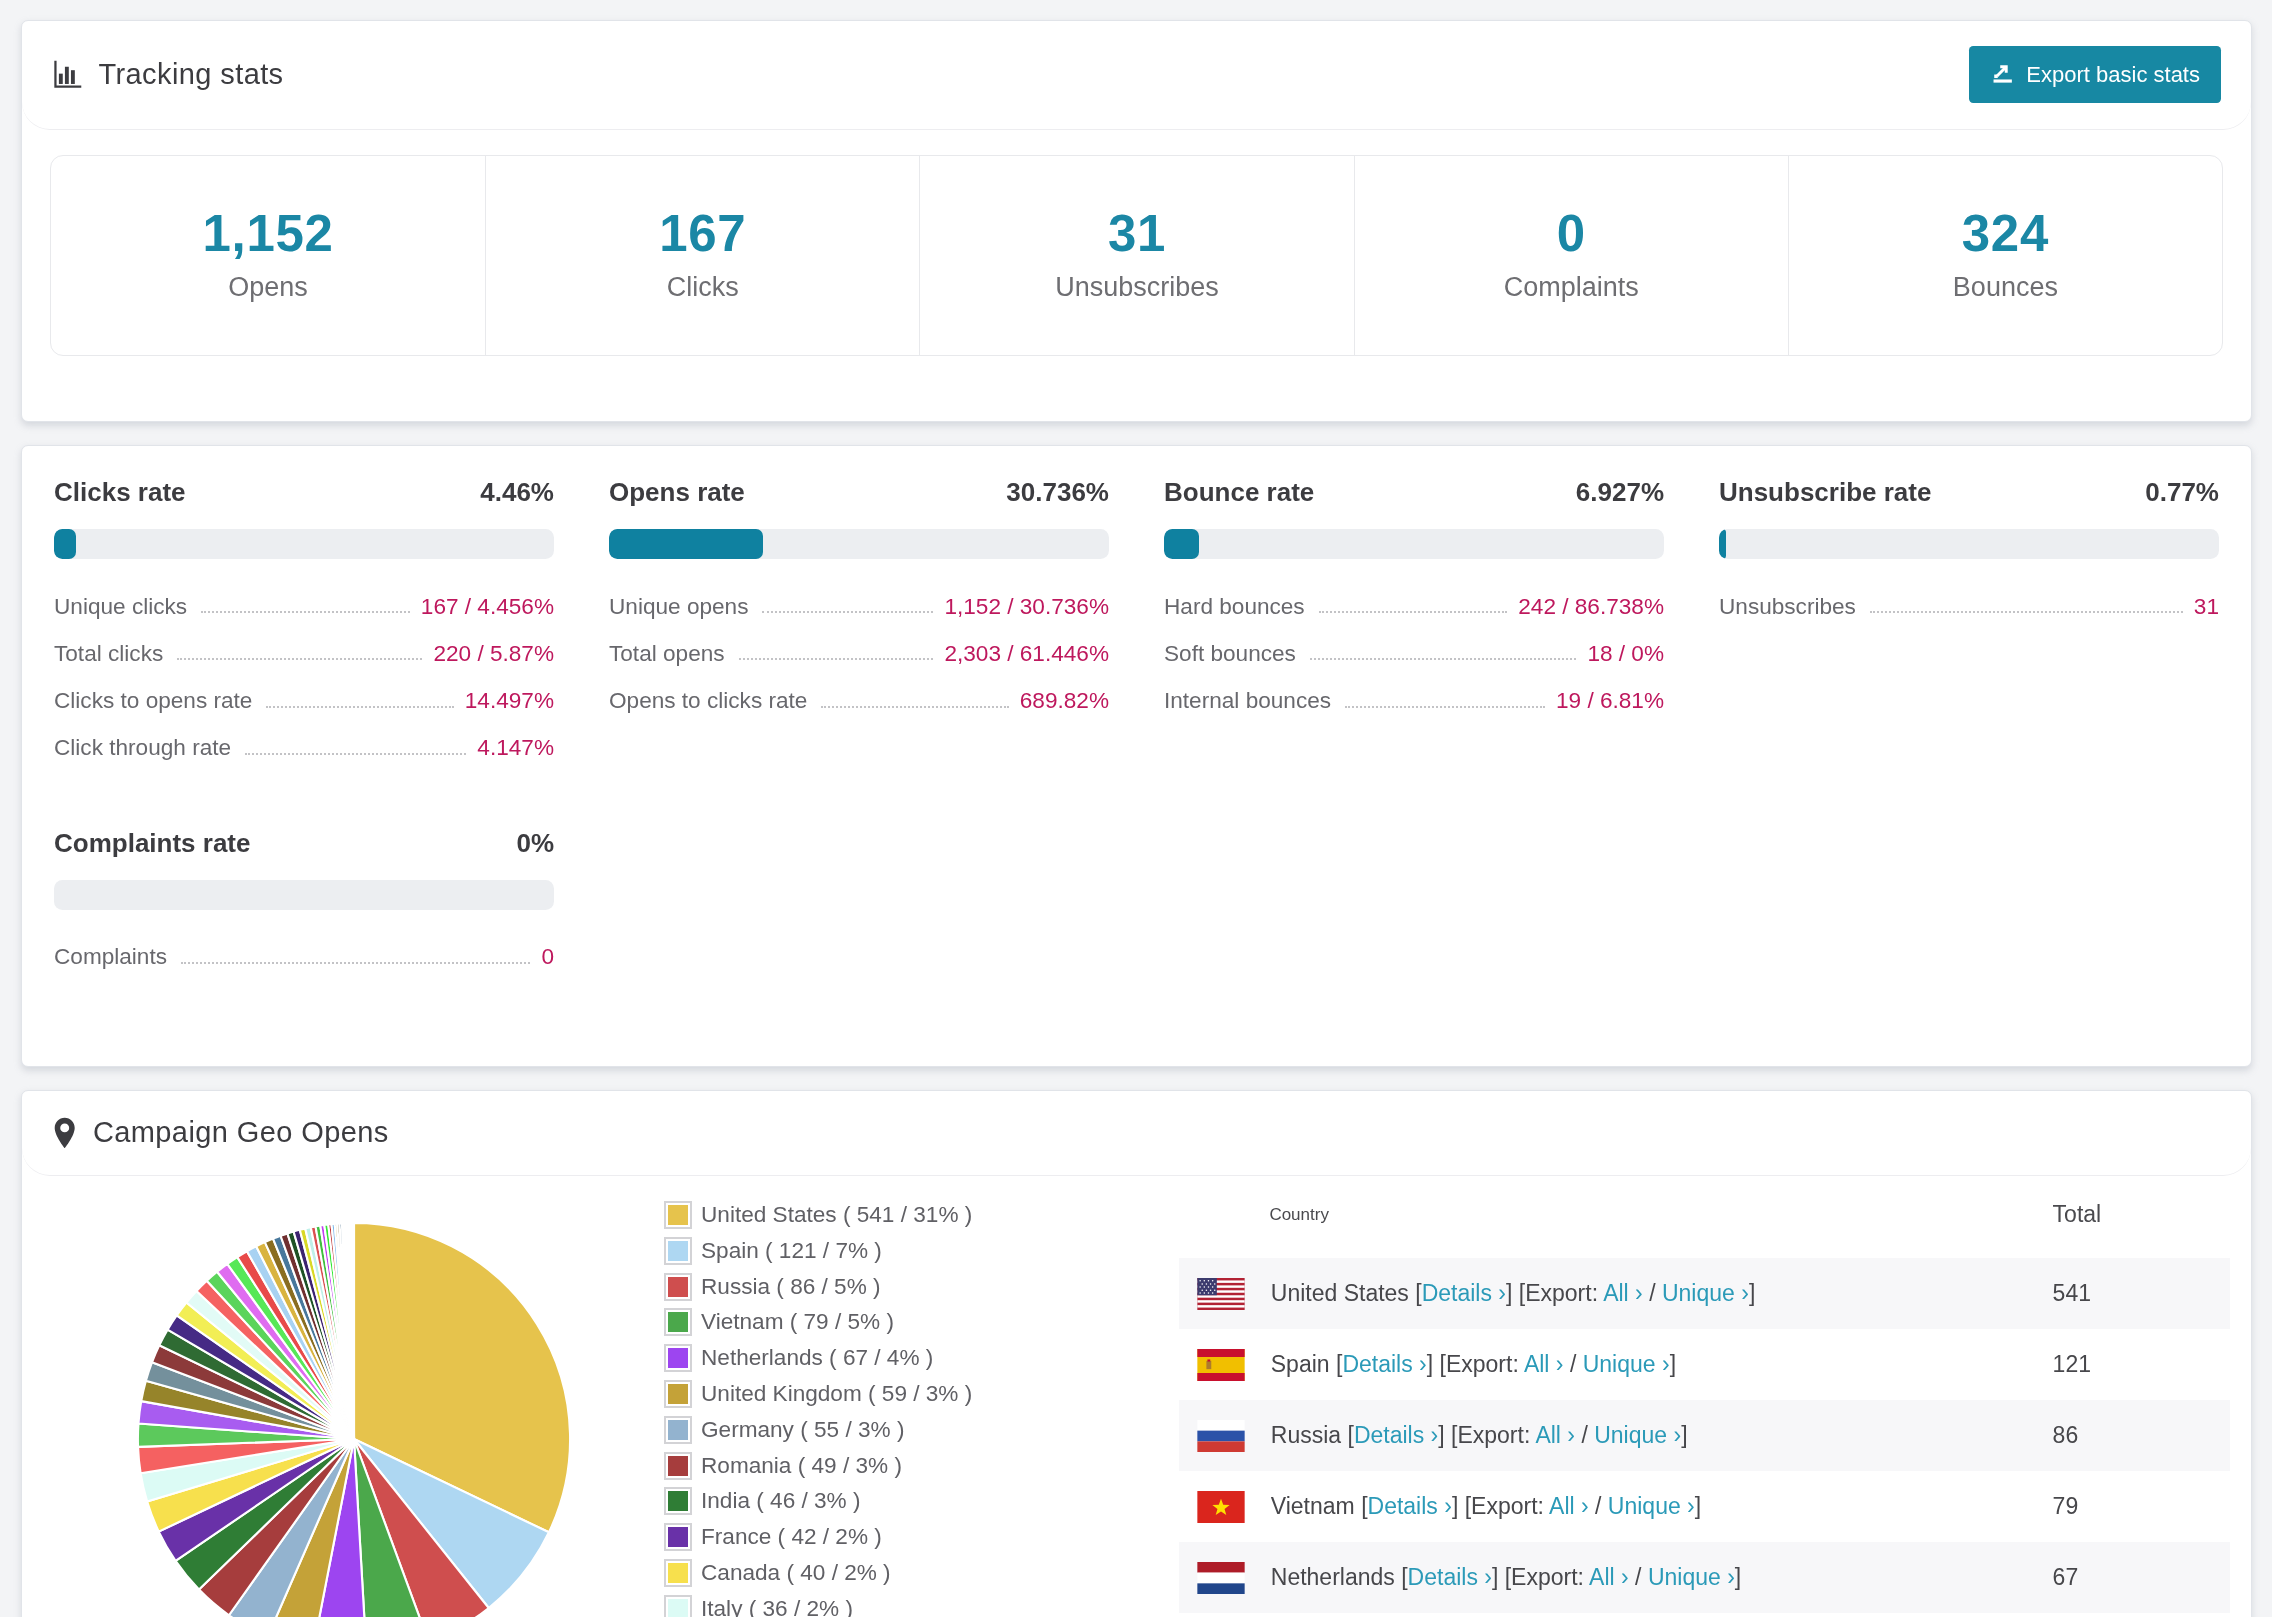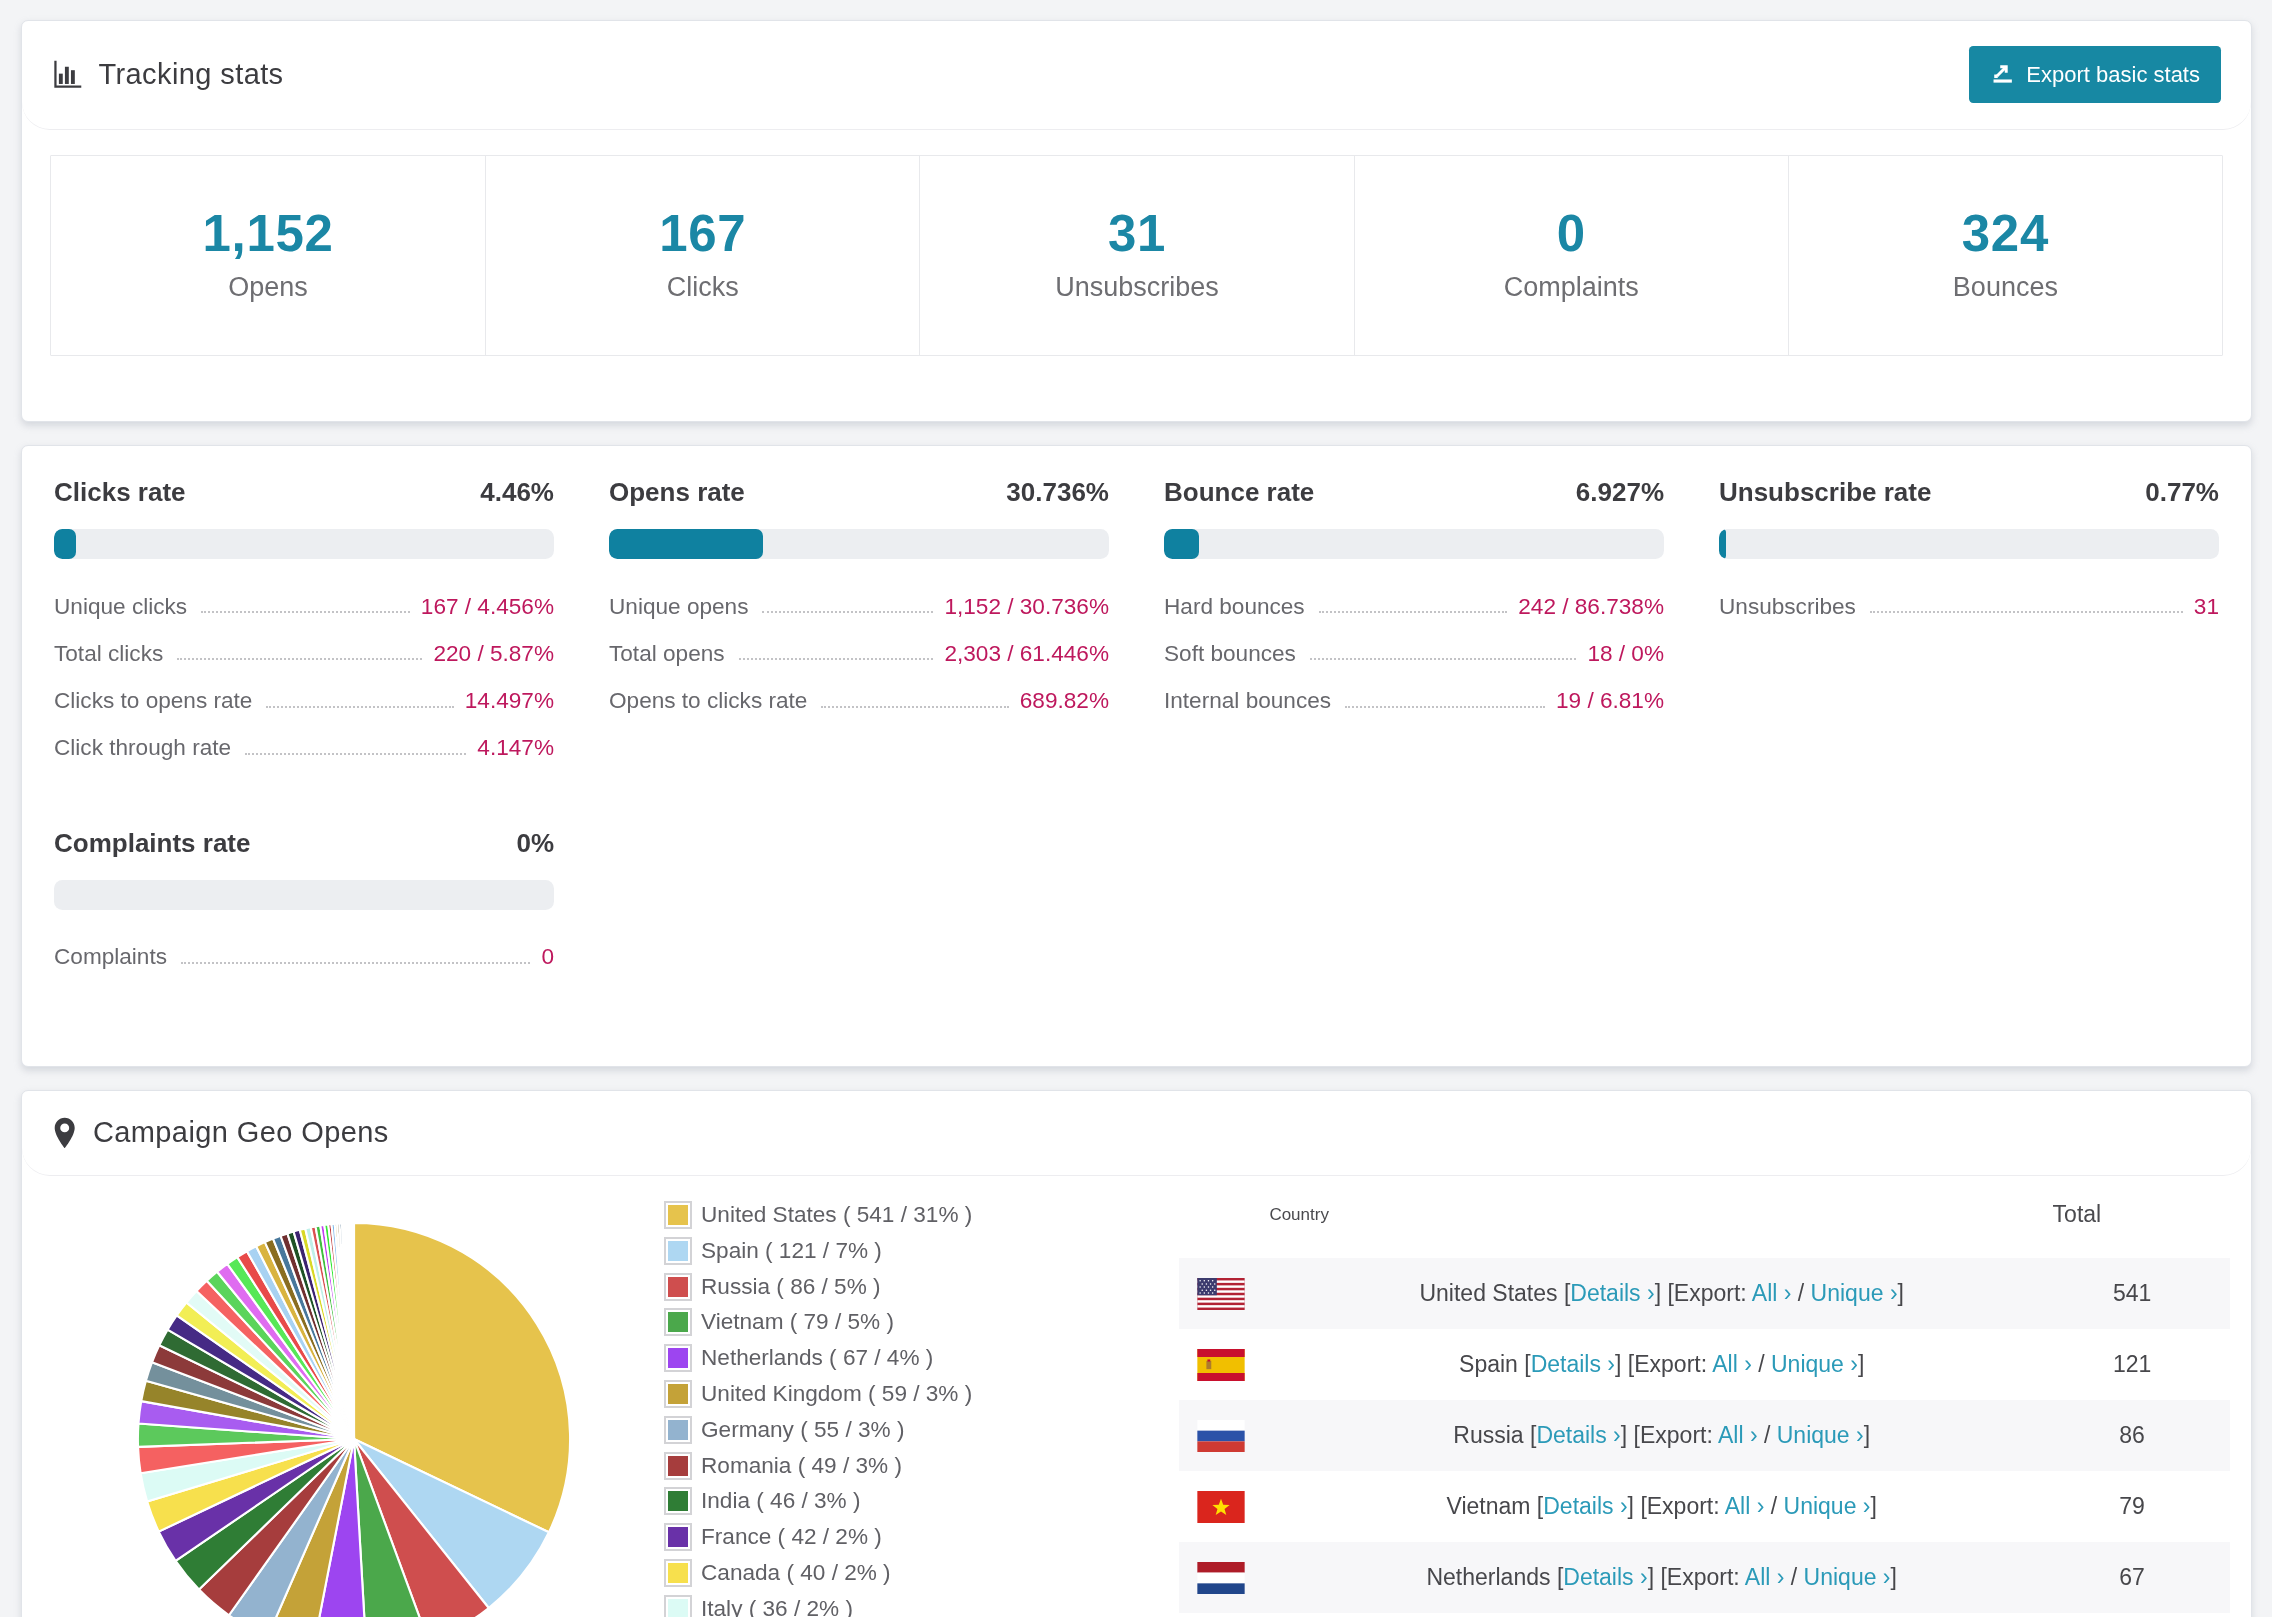--- a/index.html
+++ b/index.html
@@ -31,21 +31,21 @@
   .btn-export {
     display:flex; align-items:center; gap:11.3px;
     background:#1788a3; color:#fff; border:none; cursor:pointer;
     font-family:"Liberation Sans", sans-serif;
     font-size:22px; padding:12.7px 21px; border-radius:4.2px;
   }
 
   
   .stats-grid {
     margin:25.4px 28px 65px 28px;
-    border:1.4px solid #e8e9ec; border-radius:1px;
+    border:1.4px solid #e8e9ec; border-radius:13px;
     display:grid; grid-template-columns:repeat(5,1fr);
     background:#fff;
   }
   .stat-cell { text-align:center; padding:48px 7px 52px 7px; border-left:1.4px solid #e8e9ec; }
   .stat-cell:first-child { border-left:none; }
   .stat-value { font-size:51px; font-weight:700; color:#1b87a5; letter-spacing:0.7px; }
   .stat-label { font-size:27px; color:#6e6e72; margin-top:9px; }
 
   
   .rates-card {
@@ -76,21 +76,21 @@
   .legend-item { display:flex; align-items:center; gap:9px; margin-bottom:7.8px; }
   .sw { width:28px; height:28px; border:2.1px solid #d3d3d6; background:#fff;
         display:flex; align-items:center; justify-content:center; flex:0 0 auto; }
   .sw i { display:block; width:20px; height:20px; }
   .legend-label { font-size:22.6px; color:#606065; }
 
   .geo-table { flex:1; min-width:0; }
   .gt-header { display:flex; align-items:center; padding:25.4px 18.4px 30px 18.4px; }
   .gt-header .gt-country-h { flex:1; padding-left:72px; font-size:17px; color:#4a4a4e; }
   .gt-header .gt-total-h { width:159px; font-size:23px; color:#4a4a4e; }
-  .gt-row { display:flex; align-items:center; height:71px; padding:0 18.4px;text-align:center; }
+  .gt-row { display:flex; align-items:center; height:71px; padding:0 18.4px; }
   .gt-row.odd { background:#f7f7f9; }
   .flag { width:48px; height:32px; margin-right:25.4px; flex:0 0 auto; }
   .flag svg { display:block; width:48px; height:32px; }
   .gt-country { flex:1; font-size:23px; color:#47474b; white-space:nowrap; overflow:hidden; }
   .gt-total { width:159px; font-size:23px; color:#47474b; }
   .lnk { color:#2b9ab8; cursor:pointer; }
   .dim { color:#47474b; }
 
   .pie-svg path { stroke:#ffffff; stroke-width:3; stroke-linejoin:round; }
 </style>

